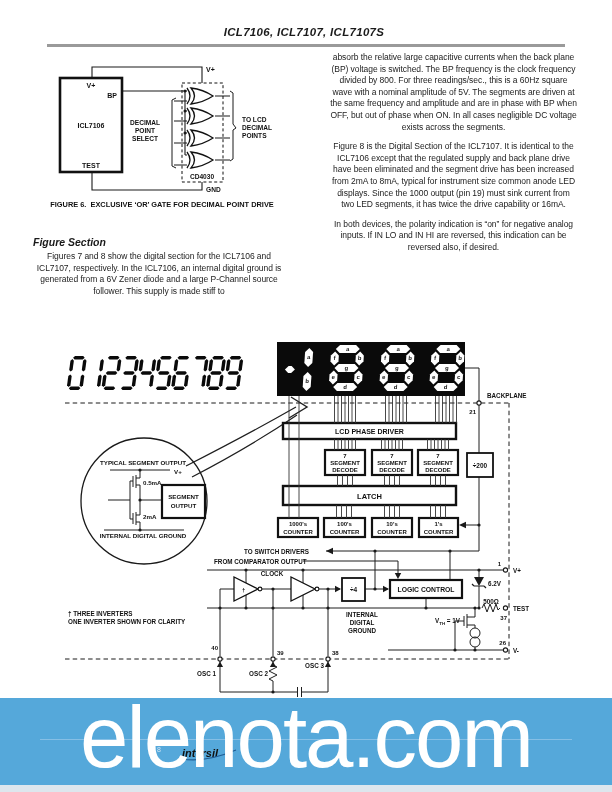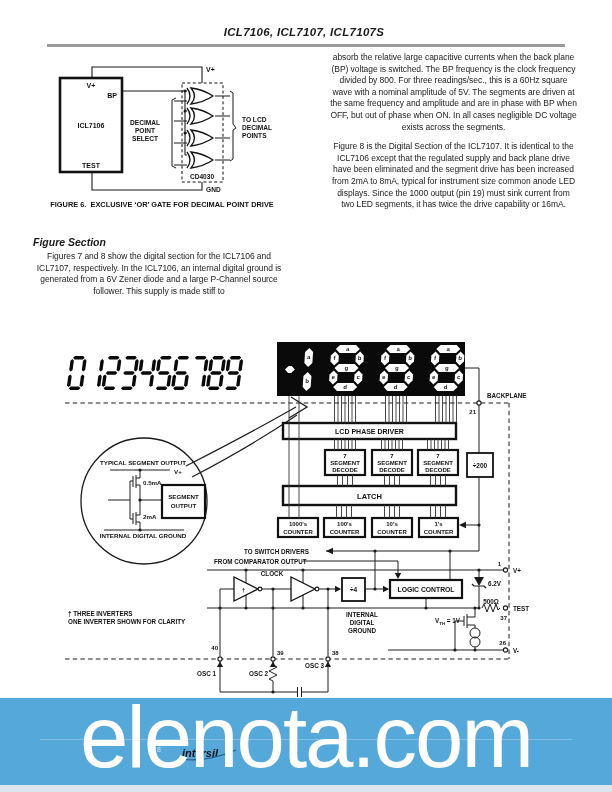--- a/index.html
+++ b/index.html
@@ -85,20 +85,21 @@
     <text x="166" y="132" font-size="6.6">GND</text>
   </svg>
 
   <div class="abs fig-caption lcol" style="top:200px">FIGURE 6.  EXCLUSIVE ‘OR’ GATE FOR DECIMAL POINT DRIVE</div>
   <div class="abs sec-head lcol" style="top:236px">Figure Section</div>
   <div class="abs para lcol" style="top:251px;width:252px">Figures 7 and 8 show the digital section for the ICL7106 and ICL7107, respectively. In the ICL7106, an internal digital ground is generated from a 6V Zener diode and a large P-Channel source follower. This supply is made stiff to</div>
 
   <div class="abs rcol" style="top:52px">
     <p class="para" style="margin-bottom:8px">absorb the relative large capacitive currents when the back plane (BP) voltage is switched. The BP frequency is the clock frequency divided by 800. For three readings/sec., this is a 60Hz square wave with a nominal amplitude of 5V. The segments are driven at the same frequency and amplitude and are in phase with BP when OFF, but out of phase when ON. In all cases negligible DC voltage exists across the segments.</p>
     <p class="para" style="margin-bottom:8px">Figure 8 is the Digital Section of the ICL7107. It is identical to the ICL7106 except that the regulated supply and back plane drive have been eliminated and the segment drive has been increased from 2mA to 8mA, typical for instrument size common anode LED displays. Since the 1000 output (pin 19) must sink current from two LED segments, it has twice the drive capability or 16mA.</p>
+    <p class="para">In both devices, the polarity indication is “on” for negative analog inputs. If IN LO and IN HI are reversed, this indication can be reversed also, if desired.</p>
   </div>
 
   <svg class="abs" style="top:325px;left:0" width="612" height="380" viewBox="0 0 612 380">
 
     <g id="g-digits" transform="translate(6.5 0) skewX(-8)">
         <polygon points="71.2,32.7 72.9,31.0 81.1,31.0 82.8,32.7 81.1,34.4 72.9,34.4" fill="#0a0a0a"></polygon>
         <polygon points="83.3,34.1 85.0,35.8 85.0,44.9 83.3,46.6 81.6,44.9 81.6,35.8" fill="#0a0a0a"></polygon>
         <polygon points="83.3,49.4 85.0,51.1 85.0,60.2 83.3,61.9 81.6,60.2 81.6,51.1" fill="#0a0a0a"></polygon>
         <polygon points="71.2,63.3 72.9,61.6 81.1,61.6 82.8,63.3 81.1,65.0 72.9,65.0" fill="#0a0a0a"></polygon>
         <polygon points="70.7,49.4 72.4,51.1 72.4,60.2 70.7,61.9 69.0,60.2 69.0,51.1" fill="#0a0a0a"></polygon>

